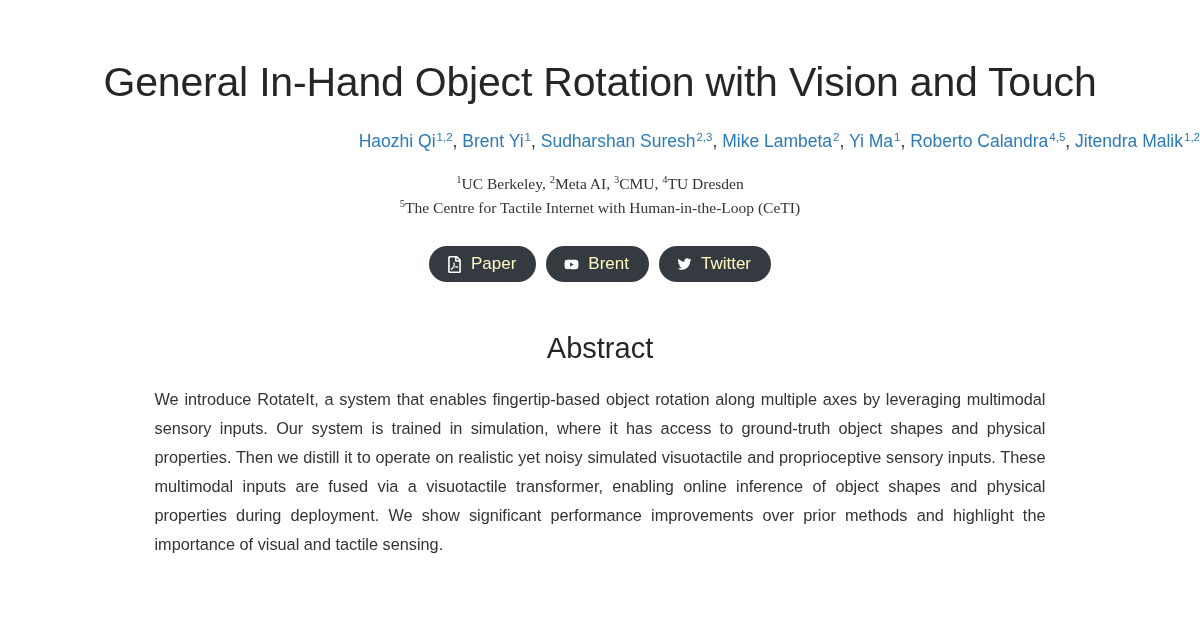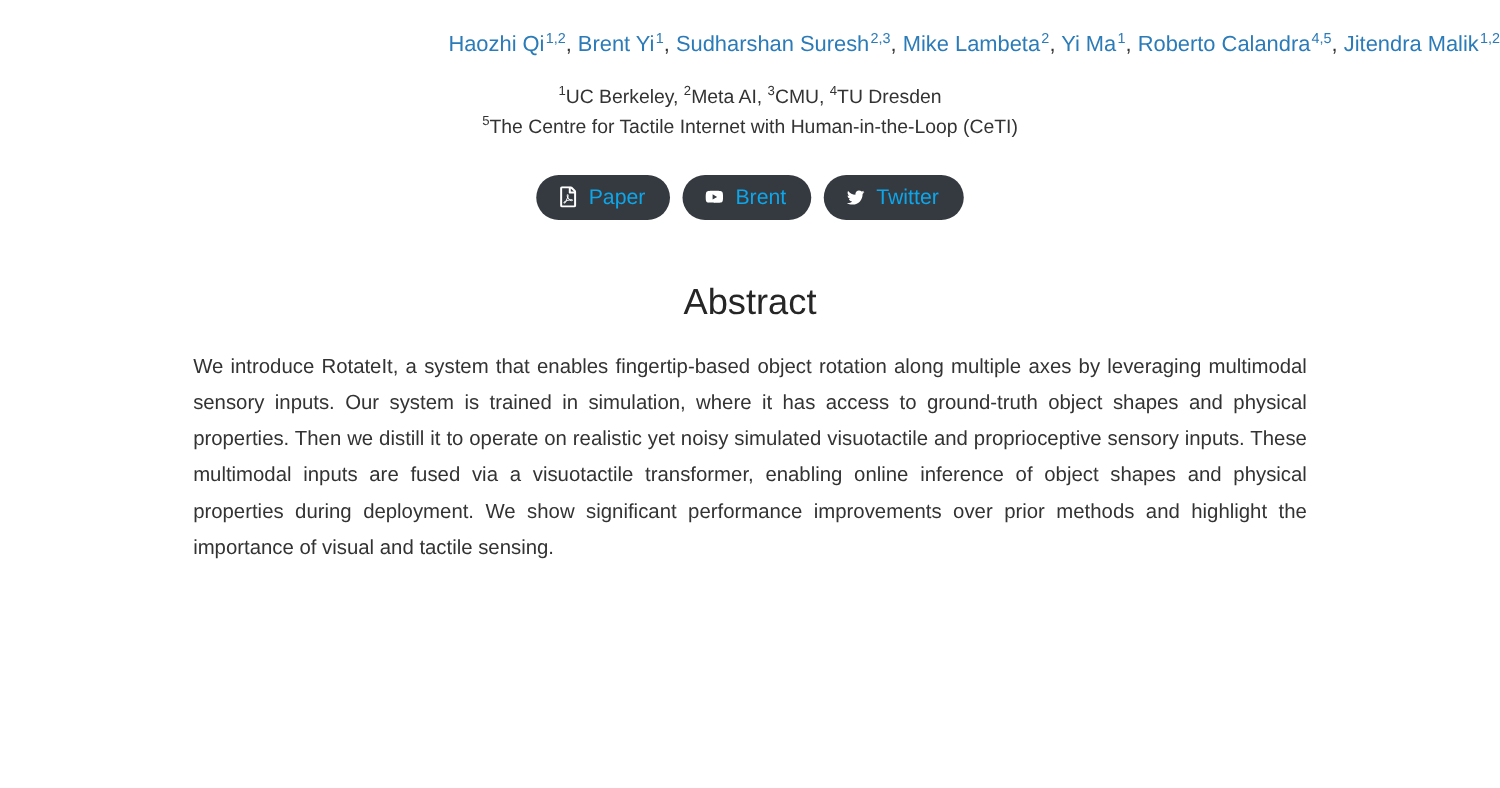--- a/index.html
+++ b/index.html
@@ -58,21 +58,21 @@
   .author-sep { color: #333333; }
 
   
   .affiliations {
     margin-top: 18px;
     text-align: center;
     font-size: 15.5px;
     line-height: 1.55;
     color: #333333;
   }
-  .affiliations .aff-line { display: block; }
+  .affiliations .aff-line { display: block; font-family: Liberation Serif, serif; }
   .aff-sup {
     font-size: 10.5px;
     vertical-align: super;
     line-height: 0;
   }
 
   
   .venue {
     margin-top: 22px;
     text-align: center;
@@ -86,21 +86,21 @@
     display: flex;
     justify-content: center;
     align-items: center;
     gap: 10px;
   }
   .link-button {
     display: inline-flex;
     align-items: center;
     gap: 8px;
     background: #343a40;
-    color: #0ea5e9;
+    color: #fef9c3;
     border: none;
     border-radius: 999px;
     padding: 9px 20px 9px 17px;
     font-family: "Liberation Sans", sans-serif;
     font-size: 17px;
     line-height: 1;
     cursor: pointer;
     text-decoration: none;
     text-align: right;
   }
@@ -132,20 +132,21 @@
     font-size: 16.3px;
     line-height: 1.78;
     color: #333333;
   }
 </style>
 </head>
 <body>
 
 <div class="page">
 
+  <h1 class="paper-title">General In-Hand Object Rotation with Vision and Touch</h1>
 
   <div class="authors"><a class="author-link" href="#"><span>Haozhi Qi</span><span class="sup">1,2</span></a><span class="author-sep">, </span><a class="author-link" href="#"><span>Brent Yi</span><span class="sup">1</span></a><span class="author-sep">, </span><a class="author-link" href="#"><span>Sudharshan Suresh</span><span class="sup">2,3</span></a><span class="author-sep">, </span><a class="author-link" href="#"><span>Mike Lambeta</span><span class="sup">2</span></a><span class="author-sep">, </span><a class="author-link" href="#"><span>Yi Ma</span><span class="sup">1</span></a><span class="author-sep">, </span><a class="author-link" href="#"><span>Roberto Calandra</span><span class="sup">4,5</span></a><span class="author-sep">, </span><a class="author-link" href="#"><span>Jitendra Malik</span><span class="sup">1,2</span></a></div>
 
   <div class="affiliations">
     <span class="aff-line"><span class="aff-sup">1</span><span>UC Berkeley, </span><span class="aff-sup">2</span><span>Meta AI, </span><span class="aff-sup">3</span><span>CMU, </span><span class="aff-sup">4</span><span>TU Dresden</span></span>
     <span class="aff-line"><span class="aff-sup">5</span><span>The Centre for Tactile Internet with Human-in-the-Loop (CeTI)</span></span>
   </div>
 
 
   <div class="button-row">

